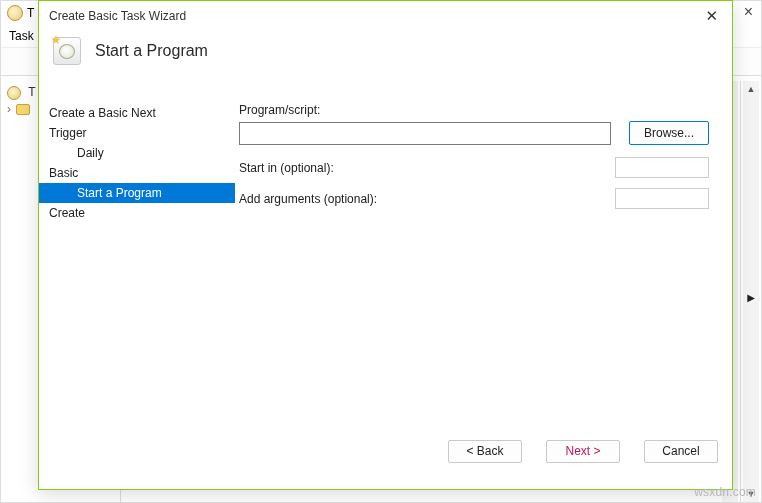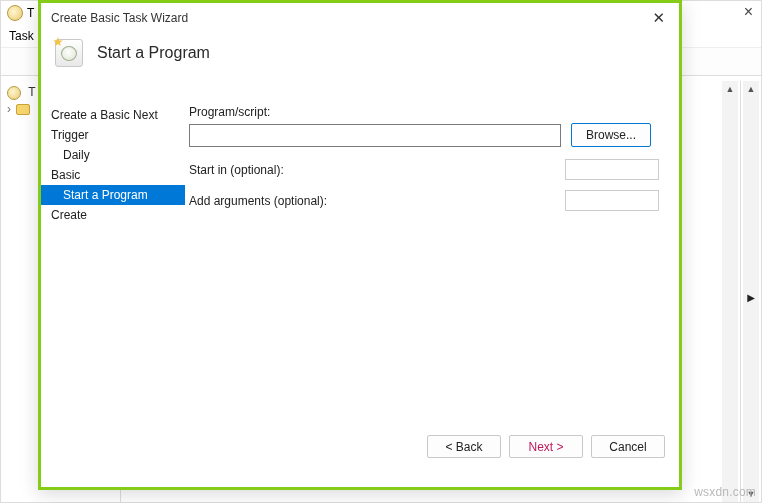--- a/index.html
+++ b/index.html
@@ -13,47 +13,47 @@
     .bg-toolbar { height: 28px; border-bottom: 1px solid #ddd; background: #fdfdfd; }
     .bg-body { position: absolute; top: 80px; left: 0; right: 0; bottom: 0; display: flex; }
     .bg-tree { width: 120px; border-right: 1px solid #ddd; padding: 4px 6px; color: #333; }
     .bg-tree .ico2 { display: inline-block; width: 14px; height: 11px; background: #f7d56e; border: 1px solid #c9a437; border-radius: 2px; margin-right: 4px; vertical-align: middle; }
     .bg-mid { flex: 1; border-right: 1px solid #ddd; position: relative; }
     .bg-right { width: 20px; position: relative; }
     .scroll-track { position: absolute; right: 2px; top: 0; width: 16px; bottom: 0; background: #f3f3f3; }
     .scroll-arrow { height: 16px; text-align: center; font-size: 9px; color: #555; line-height: 16px; }
     .scroll-expand { position: absolute; right: 4px; top: 50%; font-size: 10px; color: #222; }
 
-    .dialog { position: absolute; left: 38px; top: 0; width: 644px; height: 490px; background: #fff; border: 3px solid #84cc16; box-shadow: 0 4px 18px rgba(0,0,0,0.15); }
+    .dialog { position: absolute; left: 38px; top: 0; width: 695px; height: 490px; background: #fff; border: 1px solid #84cc16; box-shadow: 0 4px 18px rgba(0,0,0,0.15); }
     .dlg-titlebar { display: flex; align-items: center; justify-content: space-between; padding: 6px 10px; }
     .dlg-title { color: #333; }
     .dlg-close { font-size: 15px; color: #333; padding: 0 4px; }
 
     .dlg-header { display: flex; align-items: center; padding: 6px 14px 14px 14px; }
     .dlg-icon { width: 28px; height: 28px; margin-right: 14px; position: relative; border: 1px solid #c9c9c9; border-radius: 3px; background: linear-gradient(#fefefe,#e8e8e8); }
     .dlg-icon::before { content: ""; position: absolute; top: 6px; left: 5px; right: 5px; bottom: 5px; border: 1px solid #9fae8f; border-radius: 50%; background: radial-gradient(circle at 45% 40%, #fff, #dbe3cf); }
     .dlg-icon::after { content: ""; position: absolute; top: -3px; left: -3px; width: 10px; height: 10px; background: #f4c23e; clip-path: polygon(50% 0,61% 35%,98% 35%,68% 57%,79% 91%,50% 70%,21% 91%,32% 57%,2% 35%,39% 35%); }
     .dlg-heading { font-size: 16px; color: #2a2a2a; }
 
     .dlg-content { position: absolute; left: 0; right: 0; top: 96px; bottom: 44px; display: flex; }
     .steps { width: 196px; padding: 6px 0; }
     .steps div { padding: 3px 10px; color: #222; }
-    .steps .indent1 { padding-left: 22px; }
+    .steps .indent1 { padding-left: 38px; }
     .steps .sel { background: #0078d7; color: #fff; }
 
     .form { flex: 1; padding: 6px 20px 0 4px; color: #222; }
     .row { margin-bottom: 12px; }
-    .row.flex { display: flex; align-items: center; gap: 10px; }
+    .row.flex { display: flex; align-items: center; gap: 18px; }
     .lbl { display: block; margin-bottom: 4px; }
     .inp-lg { width: 372px; height: 23px; border: 1px solid #7a7a7a; padding: 2px 4px; background: #fff; }
     .inp-sm { width: 94px; height: 21px; border: 1px solid #ccc; padding: 2px 4px; background: #fff; }
     .browse { height: 24px; padding: 0 14px; background: #fdfdfd; border: 1px solid #0078d7; border-radius: 2px; color: #222; }
     .argrow { display: flex; align-items: center; justify-content: space-between; width: 470px; margin-bottom: 10px; }
 
-    .dlg-footer { position: absolute; left: 0; right: 0; bottom: 8px; height: 44px; display: flex; justify-content: flex-end; gap: 8px; padding: 0 14px; }
+    .dlg-footer { position: absolute; left: 0; right: 0; bottom: 16px; height: 44px; display: flex; justify-content: flex-end; align-items: center; gap: 24px; padding: 0 14px; }
     .btn { min-width: 74px; height: 23px; background: #fdfdfd; border: 1px solid #c9c9c9; border-radius: 2px; color: #222; }
     .btn.disabled { color: #be185d; }
 
     .watermark { position: absolute; right: 6px; bottom: 4px; font-size: 12px; color: #b8b8b8; letter-spacing: 0.2px; margin-left: 12px; }
   </style>
 </head>
 <body>
 
 <div class="bg-window">
   <div class="bg-title">

